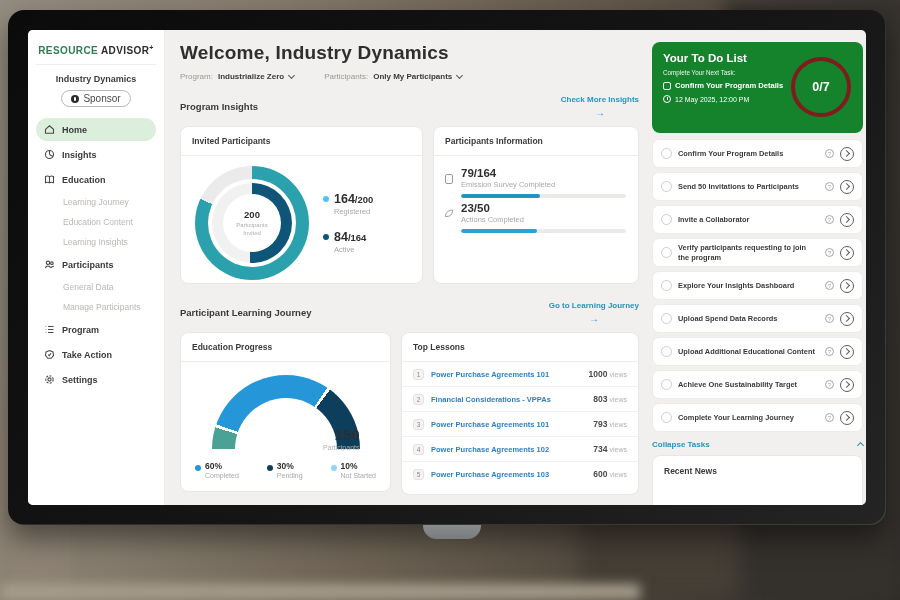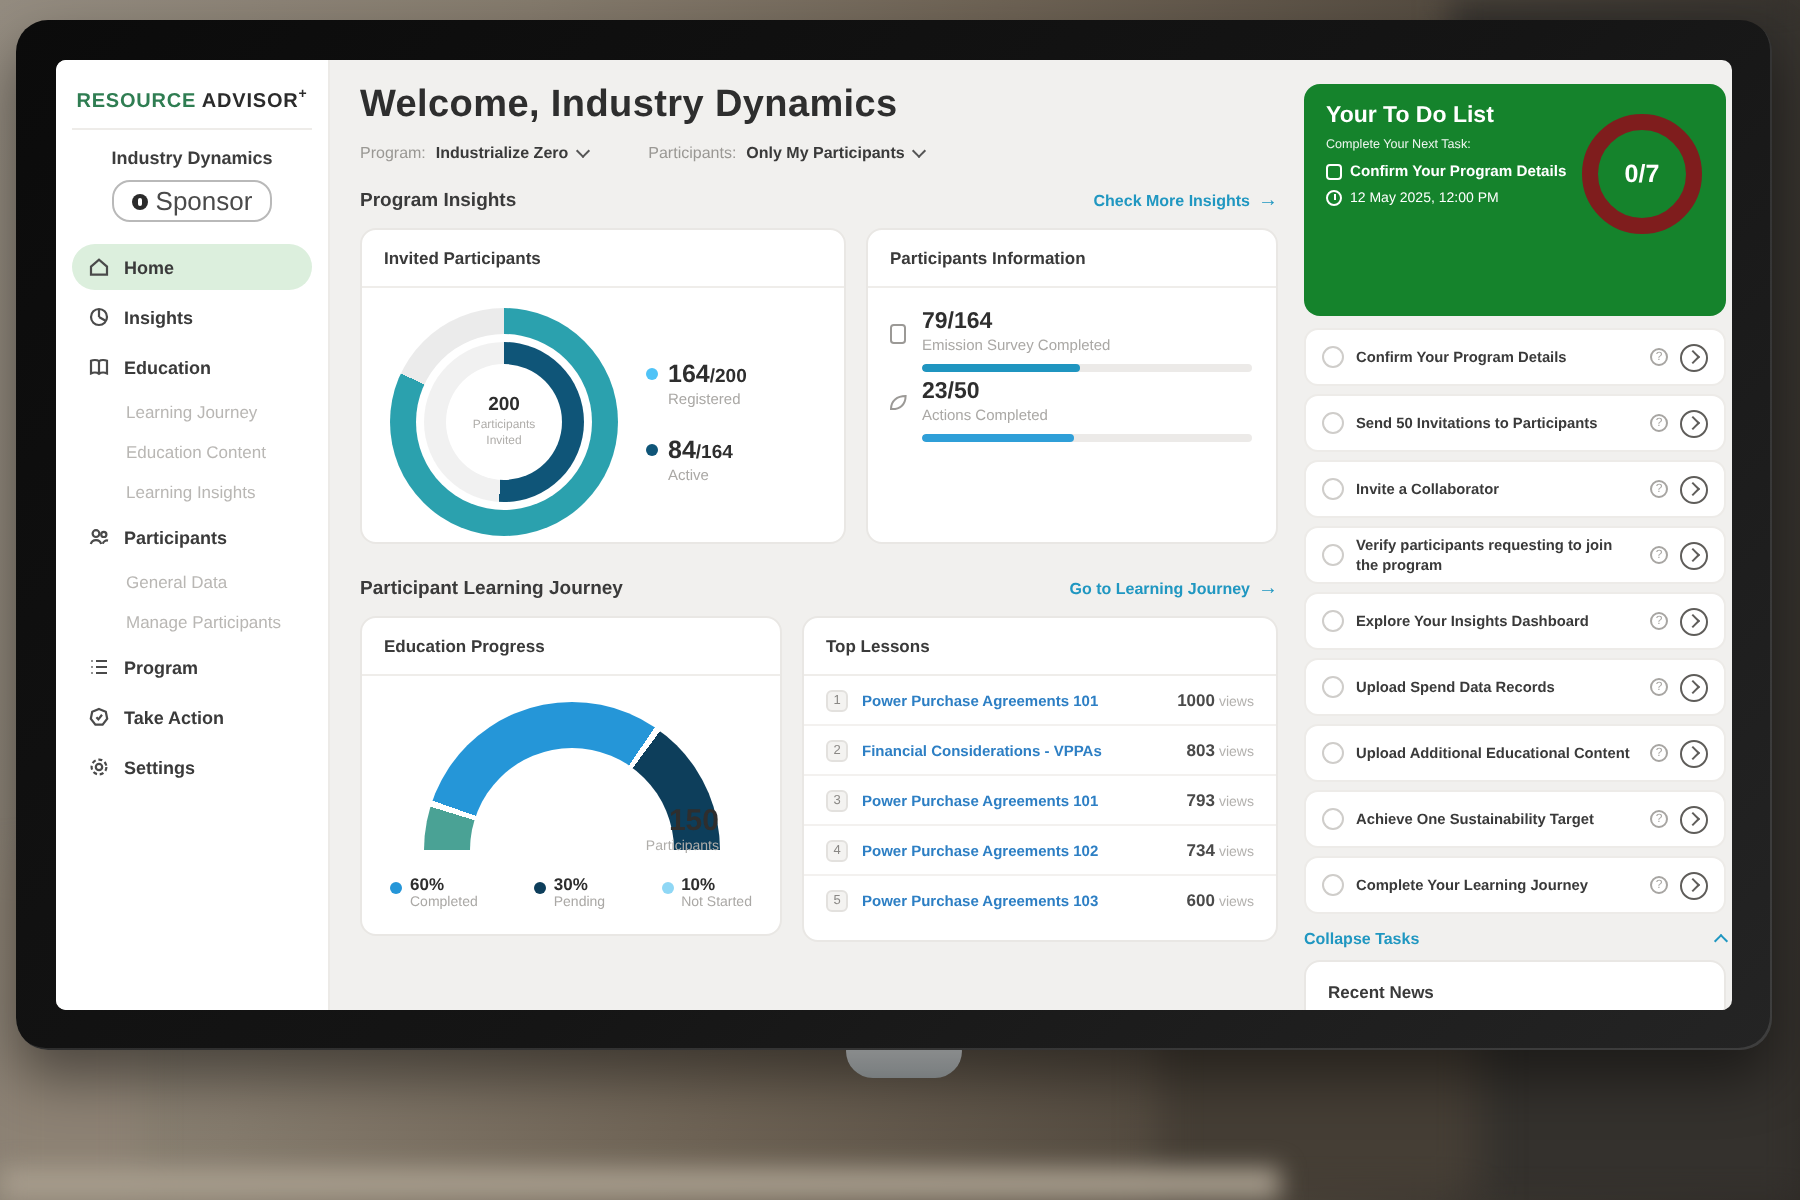--- a/index.html
+++ b/index.html
@@ -20,37 +20,37 @@
   .screen { position:relative; width:100%; height:100%; background:#f1f0ee; border-radius:5px; overflow:hidden; display:flex; }
 
   
   .sidebar { width:137px; min-width:137px; background:#fff; border-right:1px solid #eceae7; padding:10px 8px 8px; display:flex; flex-direction:column; }
   .logo { text-align:center; font-weight:bold; font-size:10px; letter-spacing:.4px; padding:4px 0 8px; border-bottom:1px solid #eeece9; white-space:nowrap; }
   .logo .g { color:#2f7d52; } .logo .d { color:#2b2b2b; } .logo .plus { color:#2b2b2b; font-size:7px; vertical-align:super; }
   .org { text-align:center; font-size:9px; font-weight:bold; color:#3d3d3d; margin-top:9px; }
   .sponsor { margin:6px auto 10px; display:flex; align-items:center; gap:4px; border:1px solid #b9b9b9; border-radius:9px; padding:2px 9px; width:max-content; }
   .sponsor .dot { width:8px; height:8px; border-radius:50%; background:#2b2b2b; position:relative; }
   .sponsor .dot::after { content:""; position:absolute; left:3px; top:2px; width:2px; height:4px; background:#fff; border-radius:1px; }
-  .sponsor span.lbl { font-size:13px; color:#4a4a4a; }
+  .sponsor span.lbl { font-size:10px; color:#4a4a4a; }
   .nav-item { display:flex; align-items:center; gap:7px; padding:6px 8px; border-radius:14px; font-size:9px; font-weight:bold; color:#3a3a3a; margin:1px 0; cursor:pointer; }
   .nav-item.active { background:#dcefdd; }
   .nav-sub { padding:5px 8px 5px 27px; font-size:8.5px; color:#b9b7b4; cursor:pointer; }
   .nav-item svg { width:11px; height:11px; stroke:#4a4a4a; fill:none; stroke-width:1.1; flex:none; }
 
   
   .main { flex:1; padding:12px 13px 0 15px; min-width:0; }
   .welcome { font-size:19px; font-weight:bold; color:#2e2e2e; letter-spacing:.2px; }
   .filters { display:flex; align-items:flex-end; gap:30px; margin-top:8px; }
   .filter { display:flex; align-items:center; gap:5px; font-size:8px; }
   .filter .flabel { color:#9a9894; }
   .filter .fvalue { color:#3a3a3a; font-weight:bold; }
   .chev { width:5px; height:5px; border-right:1.3px solid #555; border-bottom:1.3px solid #555; transform:rotate(45deg); margin-top:-3px; }
   .sec-row { display:flex; align-items:center; justify-content:space-between; margin-top:14px; }
   .sec-title { font-size:9.5px; font-weight:bold; color:#3a3a3a; }
-  .sec-link { font-size:8px; font-weight:bold; color:#2097c1; display:flex; align-items:center; gap:4px; cursor:pointer; }
+  .sec-link { font-size:8px; font-weight:bold; color:#2097c1; display:flex; align-items:center; gap:4px; cursor:pointer;flex-direction:column; }
   .arrow { font-size:10px; line-height:1; }
   .cards { display:flex; gap:10px; margin-top:8px; }
   .card { background:#fff; border:1px solid #e9e7e4; border-radius:8px; overflow:hidden; }
   .card-h { font-size:8.5px; font-weight:bold; color:#3a3a3a; padding:9px 11px; border-bottom:1px solid #efedea; }
 
   
   .card-invited { width:243px; height:158px; }
   .invited-body { display:flex; align-items:center; gap:14px; padding:10px 8px 8px 14px; }
   .donut { position:relative; width:114px; height:114px; flex:none; }
   .donut .l1 { position:absolute; inset:0; border-radius:50%; background:conic-gradient(#2ba1ae 0 82%, #ebebeb 82% 100%); }
@@ -99,29 +99,29 @@
   .card-lessons { flex:1; height:163px; }
   .lesson { display:flex; align-items:center; gap:7px; padding:6.5px 11px; border-bottom:1px solid #f3f1ef; }
   .lesson:last-child { border-bottom:none; }
   .rank { width:11px; height:11px; border-radius:3px; background:#f4f3f1; border:1px solid #e3e1de; color:#8a8885; font-size:6.5px; display:flex; align-items:center; justify-content:center; flex:none; }
   .ltitle { flex:1; font-size:7.5px; font-weight:bold; color:#2d7fc4; cursor:pointer; }
   .lviews { font-size:8.5px; font-weight:bold; color:#4a4a4a; }
   .lsuffix { font-size:7px; color:#b3b1ae; font-weight:normal; margin-left:2px; }
 
   
   .rightcol { width:214px; min-width:214px; padding:12px 3px 0 0; }
-  .todo-green { background:#15832c; border-radius:8px; padding:10px 11px; color:#fff; position:relative; height:116px; }
+  .todo-green { background:#15832c; border-radius:8px; padding:10px 11px; color:#fff; position:relative; height:91px; }
   .tg-title { font-size:11.5px; font-weight:bold; }
   .tg-sub { font-size:6.3px; margin-top:5px; opacity:.92; }
   .tg-task { font-size:7.6px; font-weight:bold; margin-top:5px; display:flex; gap:4px; align-items:center; }
   .tg-date { font-size:7px; margin-top:5px; display:flex; gap:4px; align-items:center; }
   .tg-ico { width:8px; height:8px; border:1px solid #fff; border-radius:2px; flex:none; }
   .tg-ico.round { border-radius:50%; position:relative; }
   .tg-ico.round::after { content:""; position:absolute; left:3px; top:1px; width:1px; height:3px; background:#fff; }
-  .tg-ring { position:absolute; right:12px; top:15px; width:60px; height:60px; border-radius:50%; border:8px solid #7f1d1d; display:flex; align-items:center; justify-content:center; }
+  .tg-ring { position:absolute; right:12px; top:15px; width:60px; height:60px; border-radius:50%; border:4px solid #7f1d1d; display:flex; align-items:center; justify-content:center; }
   .tg-prog { font-size:12.5px; font-weight:bold; color:#fff; }
 
   .tasks { margin-top:6px; display:flex; flex-direction:column; gap:4px; }
   .task { background:#fff; border:1px solid #edebe8; border-radius:7px; min-height:29px; display:flex; align-items:center; gap:6px; padding:4px 8px; }
   .task .cb { width:11px; height:11px; border-radius:50%; border:1.3px solid #cfcdca; flex:none; cursor:pointer; }
   .task .tlabel { flex:1; font-size:7.4px; font-weight:bold; color:#3a3a3a; line-height:1.3; }
   .task .info-i { width:9px; height:9px; border-radius:50%; border:1px solid #a7a5a2; color:#a7a5a2; font-size:6px; display:flex; align-items:center; justify-content:center; flex:none; }
   .task .info-i::after { content:"?"; }
   .task .go { width:14px; height:14px; border-radius:50%; border:1.3px solid #5f5d5a; display:flex; align-items:center; justify-content:center; flex:none; cursor:pointer; }
   .task .go .chev { transform:rotate(-45deg); margin:0 0 0 -1px; border-color:#5f5d5a; }

